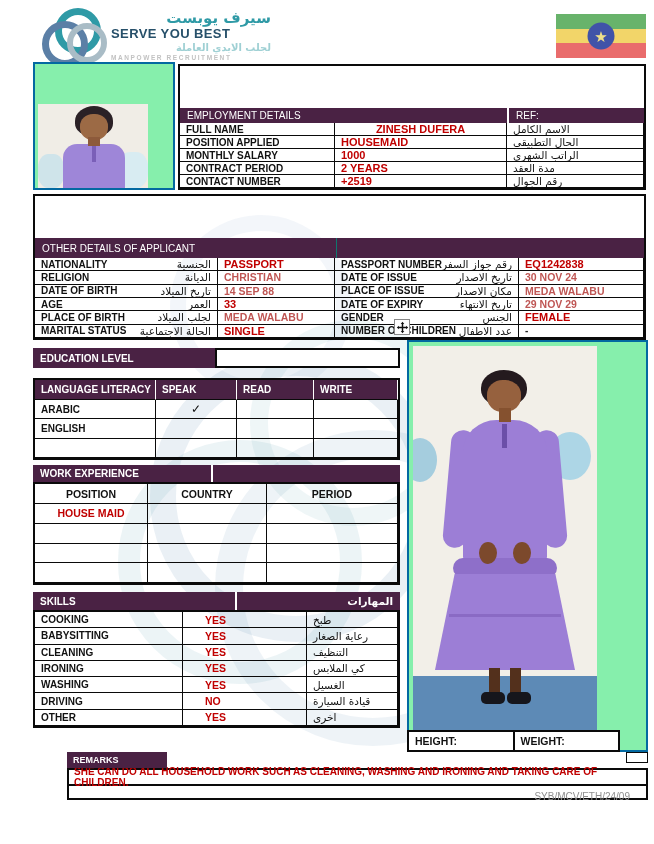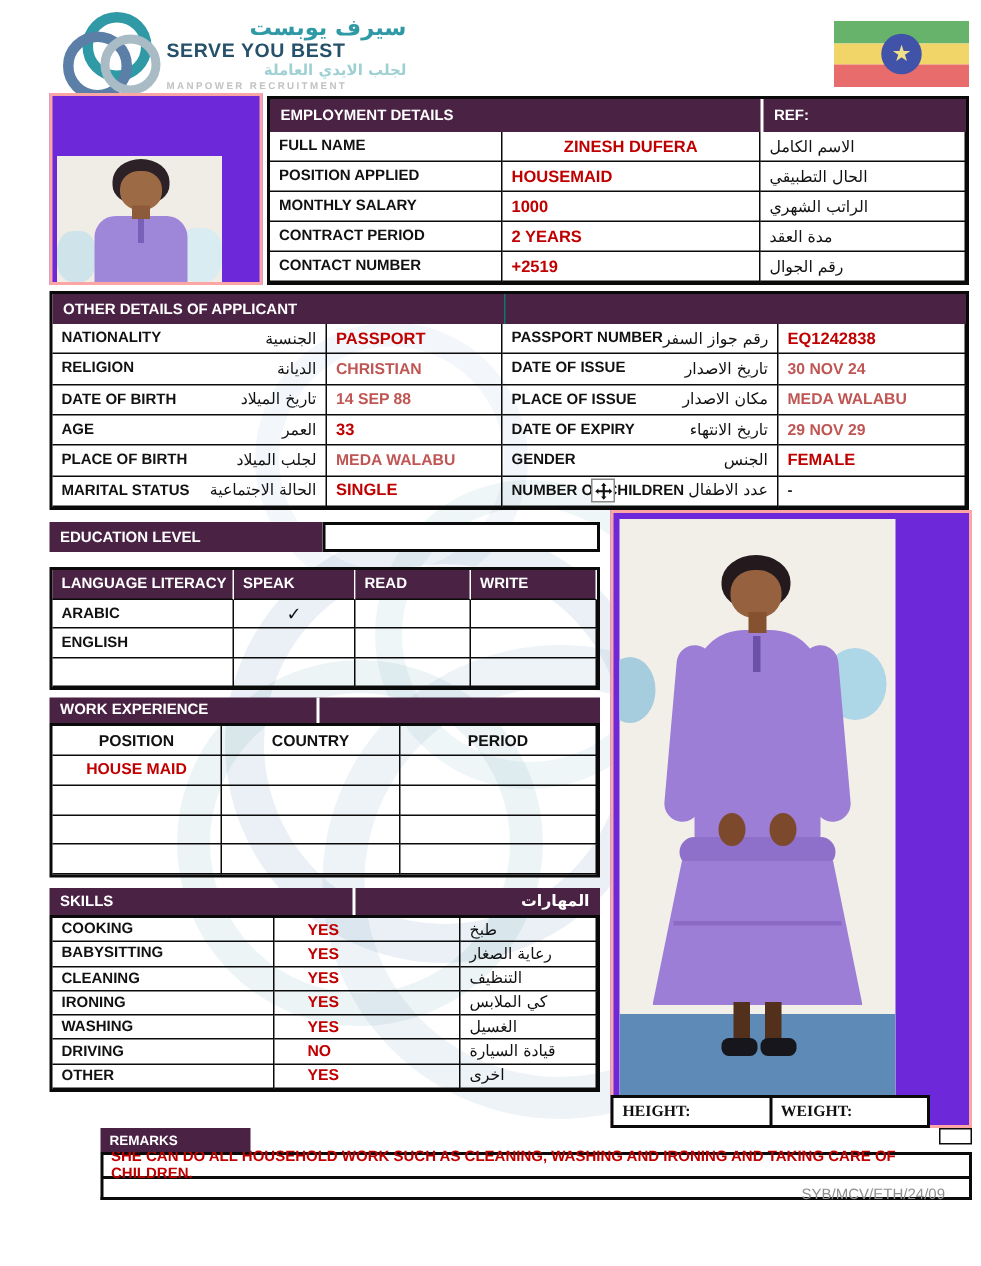--- a/index.html
+++ b/index.html
@@ -24,37 +24,37 @@
   
   .flag{display:flex;flex-direction:column;}
   .flag .stripe{flex:1;}
   .flag .emblem{position:absolute;left:50%;top:50%;transform:translate(-50%,-50%);
      width:27px;height:27px;border-radius:50%;background:#4053a8;display:flex;
      align-items:center;justify-content:center;color:#efe08a;font-size:15px;line-height:1;}
   
   .band{background:#4a2244;color:#fff;font-weight:bold;font-size:10px;display:flex;align-items:center;}
   .band .seg{display:flex;align-items:center;height:100%;box-sizing:border-box;padding:0 7px;}
   .tbl{border:2px solid #0a0a0a;background:transparent;display:flex;flex-direction:column;}
-  .thead{display:flex;background:#4a2244;color:#fff;font-weight:bold;font-size:10px;}
+  .thead{display:flex;background:#4a2244;color:#fff;font-weight:normal;font-size:10px;margin-top:42px;}
   .thead .seg{display:flex;align-items:center;box-sizing:border-box;padding:0 7px;}
   .grid{display:grid;flex:1;}
   .cell{border-right:1px solid #0a0a0a;border-bottom:1px solid #0a0a0a;display:flex;align-items:center;
         box-sizing:border-box;padding:0 6px;font-size:10px;overflow:hidden;white-space:nowrap;}
   .cell:last-child{}
   .lbl{font-weight:bold;font-size:10px;}
   .lbl2{justify-content:space-between;}
   .arlbl{font-size:10.5px;justify-content:flex-end;}
   .v-strong{color:#c00000;font-weight:bold;font-size:11px;}
   .v-soft{color:#bf5654;font-weight:600;font-size:10.5px;}
   .v-dash{color:#222;font-weight:bold;}
   .center{justify-content:center;}
   .hcell{background:#4a2244;color:#fff;font-weight:bold;border-right:1px solid #fff;border-bottom:1px solid #0a0a0a;}
   .colhead{font-weight:bold;font-size:10.5px;justify-content:center;}
   
-  .photo-box{border:2px solid #fca5a5;background:#6d28d9;font-family:Liberation Serif, serif;}
+  .photo-box{border:2px solid #0369a1;background:#86efac;}
   .psm-img{position:absolute;left:3px;top:40px;width:110px;height:84px;background:#f0ede6;overflow:hidden;}
   .pbg-img{position:absolute;left:4px;top:4px;width:184px;height:384px;background:#f2efe8;overflow:hidden;}
   .skin{background:#96613e;}
   
   .r-red{border:2px solid #0a0a0a;background:#fff;color:#c00000;font-weight:bold;font-size:10px;
          display:flex;align-items:center;padding:0 5px;box-sizing:border-box;}
   .r-empty{border:2px solid #0a0a0a;border-top:none;background:#fff;}
   .footer-code{font-size:10px;color:#8f8f8f;text-align:right;}
   .hw{display:flex;background:#fff;border:2px solid #0a0a0a;}
   .hw .seg{flex:1;display:flex;align-items:center;padding:0 6px;font-weight:bold;font-size:10.5px;box-sizing:border-box;}

